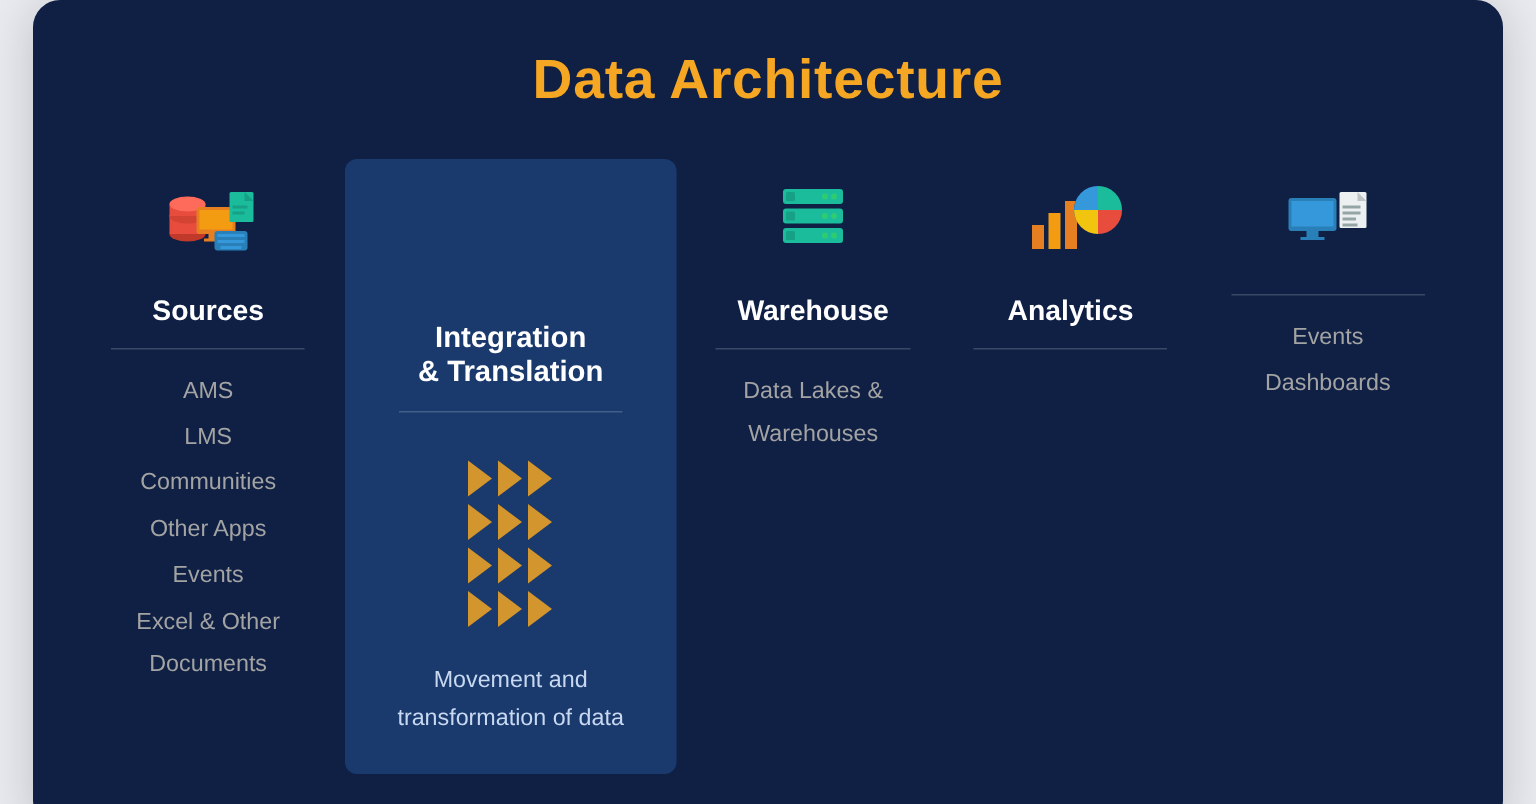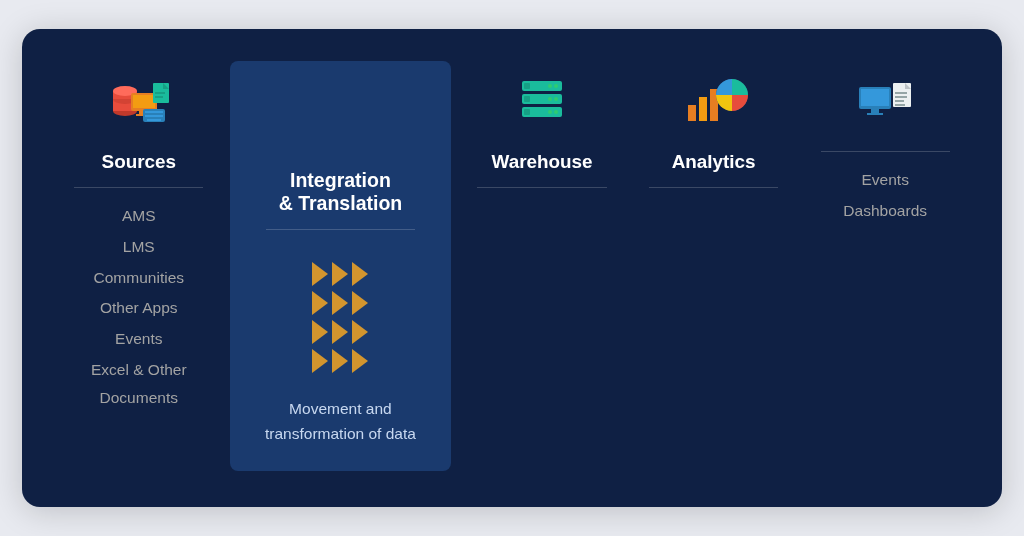--- a/index.html
+++ b/index.html
@@ -111,20 +111,21 @@
     
     
     
     
 
   </style>
 </head>
 <body>
 
 <div class="card">
+  <h1 class="main-title">Data Architecture</h1>
   <div class="columns">
 
     <div class="col">
       <div class="col-icon">
         <svg class="icon-svg" viewBox="0 0 72 72" fill="none" xmlns="http://www.w3.org/2000/svg">
 
           <ellipse cx="22" cy="46" rx="12" ry="5" fill="#c0392b"></ellipse>
           <rect x="10" y="34" width="24" height="12" fill="#e74c3c"></rect>
           <ellipse cx="22" cy="34" rx="12" ry="5" fill="#e74c3c"></ellipse>
           <ellipse cx="22" cy="34" rx="12" ry="5" fill="#c0392b" opacity="0.5"></ellipse>
@@ -204,20 +205,23 @@
           <circle cx="50" cy="34" r="2" fill="#2ecc71"></circle>
           <circle cx="44" cy="34" r="2" fill="#2ecc71"></circle>
           <rect x="16" y="42" width="40" height="10" rx="2" fill="#1abc9c"></rect>
           <rect x="18" y="44" width="6" height="6" rx="1" fill="#16a085"></rect>
           <circle cx="50" cy="47" r="2" fill="#2ecc71"></circle>
           <circle cx="44" cy="47" r="2" fill="#2ecc71"></circle>
         </svg>
       </div>
       <div class="col-title">Warehouse</div>
       <hr class="col-divider">
+      <ul class="col-items">
+        <li>Data Lakes &amp;<br>Warehouses</li>
+      </ul>
     </div>
 
     <div class="col">
       <div class="col-icon">
         <svg class="icon-svg" viewBox="0 0 72 72" fill="none" xmlns="http://www.w3.org/2000/svg">
 
           <rect x="10" y="40" width="8" height="16" fill="#e67e22"></rect>
           <rect x="21" y="32" width="8" height="24" fill="#f39c12"></rect>
           <rect x="32" y="24" width="8" height="32" fill="#e67e22"></rect>
 

